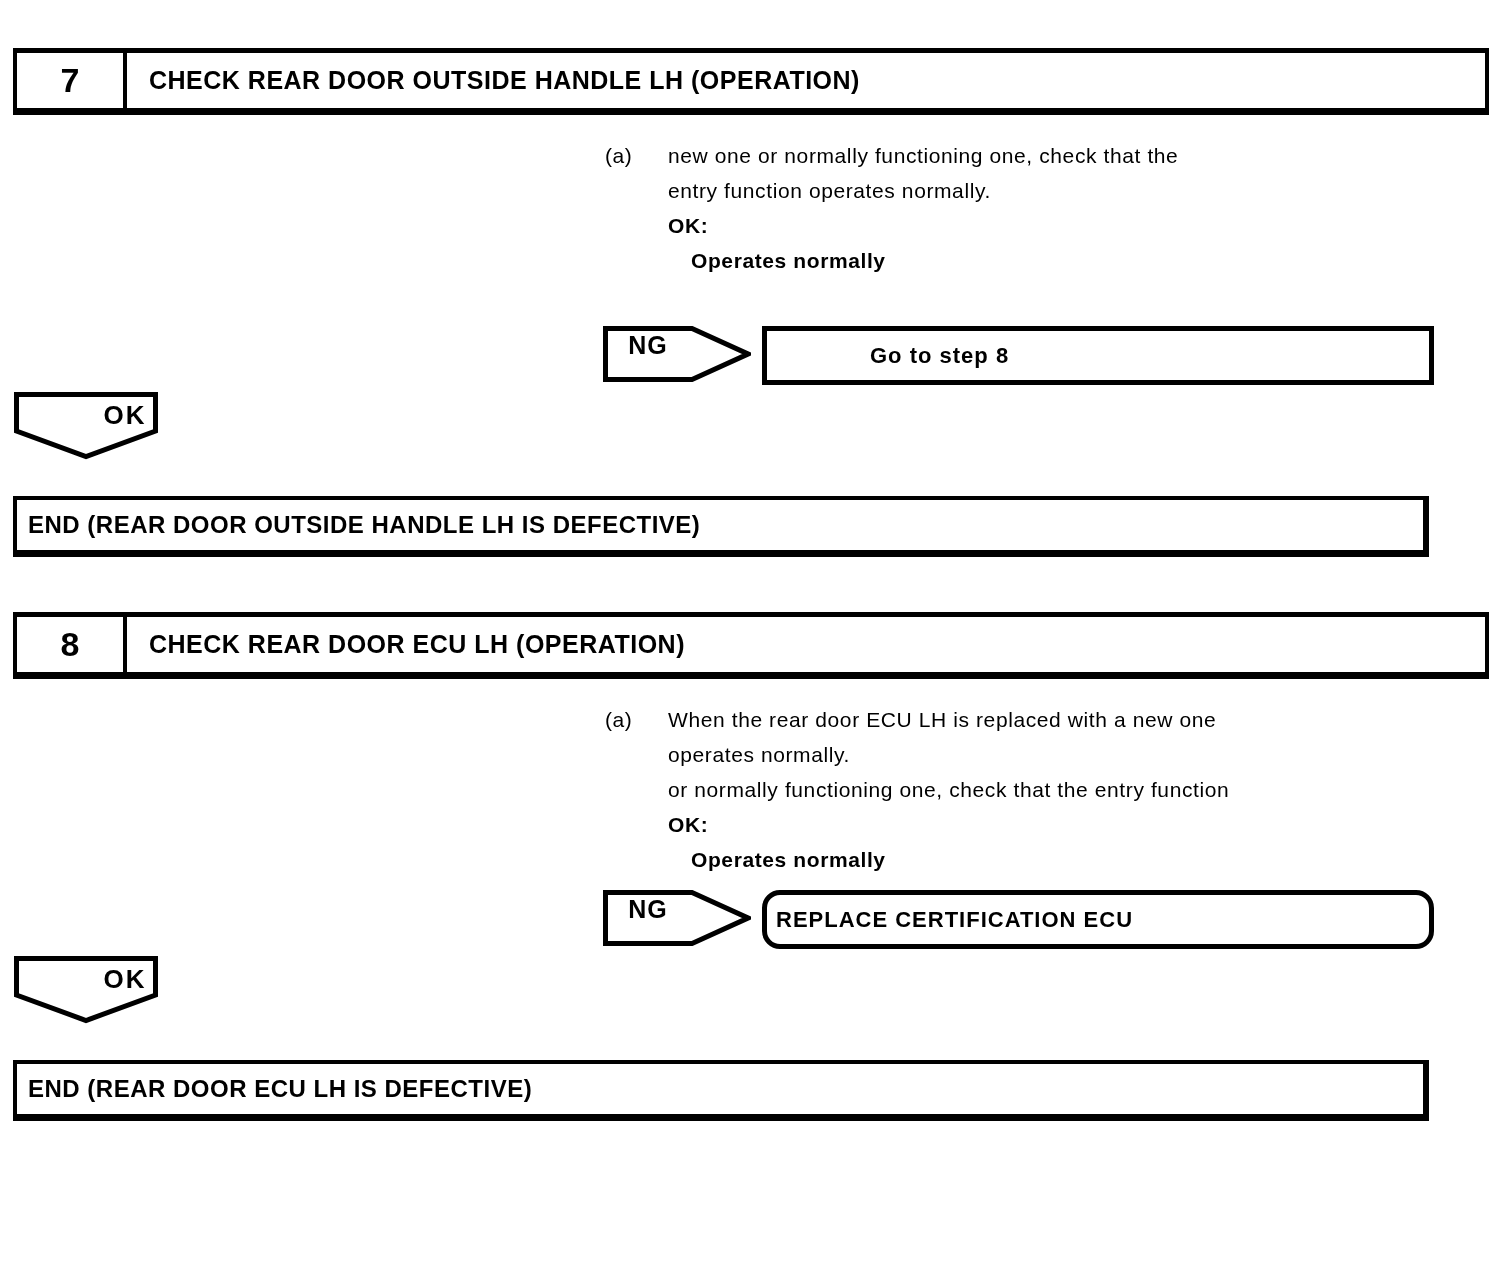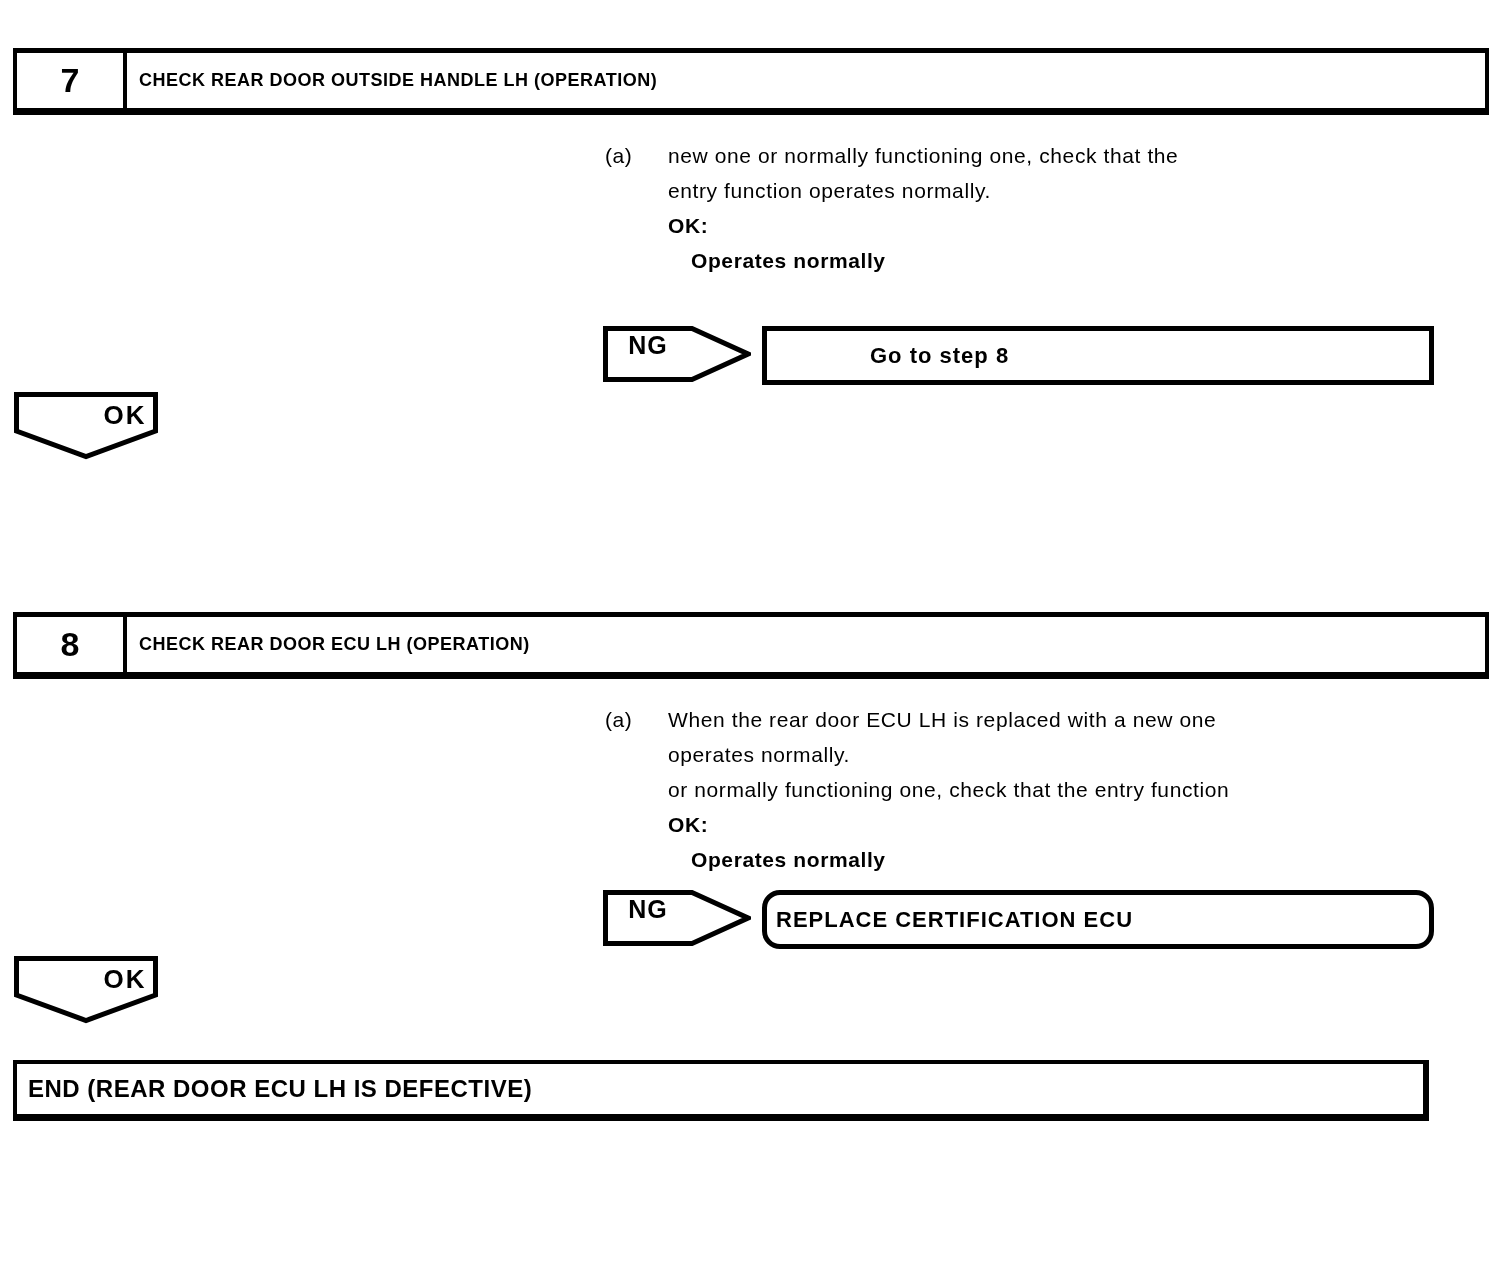--- a/index.html
+++ b/index.html
@@ -16,22 +16,22 @@
     position:absolute;left:13px;top:0;width:1476px;height:67px;
     box-sizing:border-box;border:4px solid #000;border-top-width:5px;border-bottom-width:7px;
     display:flex;background:#fff;
   }
   .step-number-cell{
     width:110px;border-right:4px solid #000;box-sizing:border-box;
     display:flex;align-items:center;justify-content:center;
     font-weight:bold;font-size:34px;
   }
   .step-title{
-    flex:1;display:flex;align-items:center;padding-left:12px;
-    font-weight:bold;font-size:18px;letter-spacing:0.5px;white-space:nowrap;
+    flex:1;display:flex;align-items:center;padding-left:22px;
+    font-weight:bold;font-size:25px;letter-spacing:0.5px;white-space:nowrap;
   }
 
   
   .instruction{
     position:absolute;left:605px;top:90px;
     font-size:21px;line-height:35px;letter-spacing:0.6px;
   }
   .item-label{position:absolute;left:0;top:0;}
   .instr-text{margin-left:63px;white-space:nowrap;}
   .line{height:35px;}
@@ -93,20 +93,21 @@
       <polygon points="2.5,2.5 89,2.5 145,28 89,53.5 2.5,53.5" fill="#ffffff" stroke="#000000" stroke-width="5"></polygon>
     </svg>
     <div class="ng-label">NG</div>
     <div class="result-box result-goto">Go to step 8</div>
 
     <svg class="ok-shape" viewBox="0 0 144 68" width="144" height="68">
       <polygon points="2.5,2.5 141.5,2.5 141.5,39 72,64.5 2.5,39" fill="#ffffff" stroke="#000000" stroke-width="5"></polygon>
     </svg>
     <div class="ok-label">OK</div>
 
+    <div class="end-box">END (REAR DOOR OUTSIDE HANDLE LH IS DEFECTIVE)</div>
   </section>
 
   <section class="step" id="step-8">
     <div class="header-box">
       <div class="step-number-cell">8</div>
       <div class="step-title">CHECK REAR DOOR ECU LH (OPERATION)</div>
     </div>
 
     <div class="instruction">
       <span class="item-label">(a)</span>

